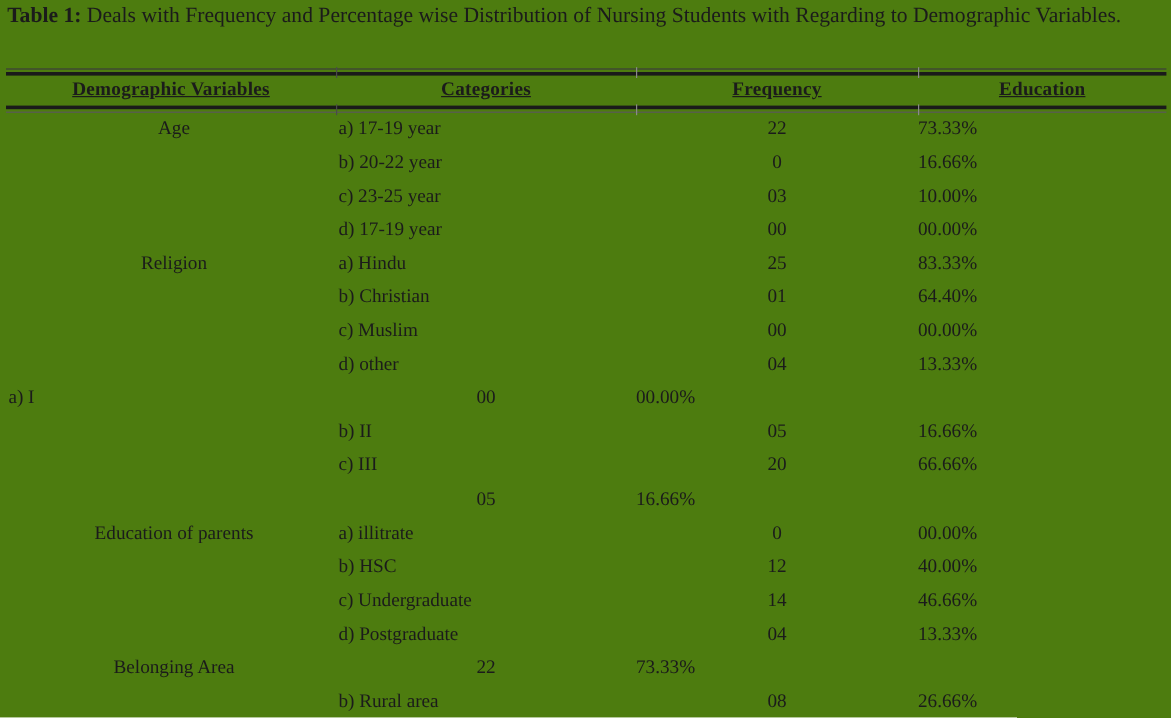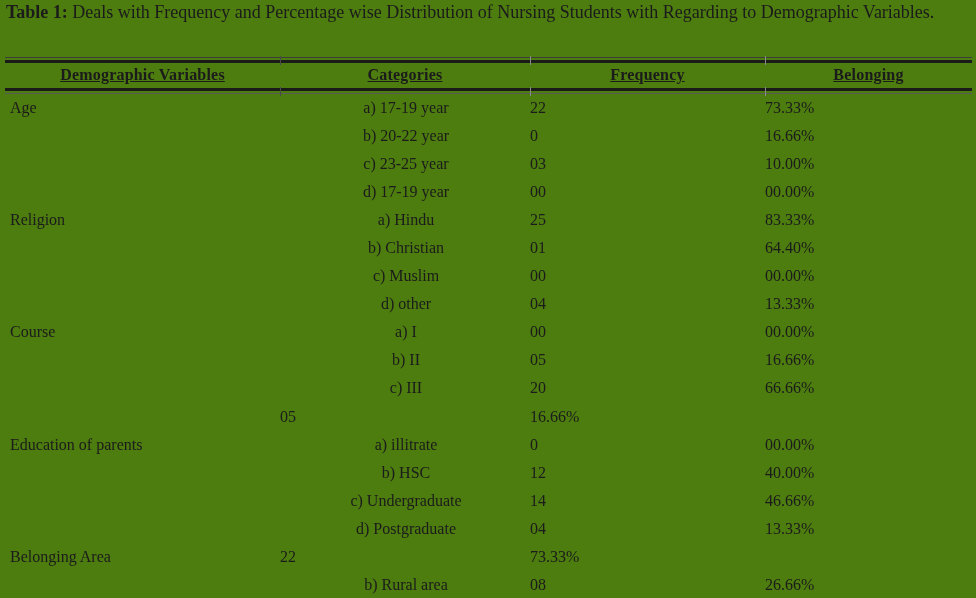--- a/index.html
+++ b/index.html
@@ -77,44 +77,44 @@
     width: 967px;
   }
   .trow {
     display: grid;
     grid-template-columns: 275px 250px 235px 207px;
     height: 28.05px;
     align-items: center;
     font-size: 16px;
   }
   .cell { white-space: nowrap; overflow: visible; }
-  .cell-variable { text-align: left; padding-left: 5px; }
-  .cell-category { text-align: center; padding-left: 2px; }
-  .cell-frequency { text-align: left; }
+  .cell-variable { text-align: center; padding-left: 5px; }
+  .cell-category { text-align: left; padding-left: 2px; }
+  .cell-frequency { text-align: center; }
   .cell-percentage { text-align: left; }
 </style>
 </head>
 <body>
 
 <div class="page">
 
   <div class="title"><span class="b">Table 1:</span> <span>Deals with Frequency and Percentage wise Distribution of Nursing Students with Regarding to Demographic Variables.</span></div>
 
   <div class="rule rule-top-thin"></div>
   <div class="rule rule-top-thick"></div>
 
   <div class="tick t-row x1"></div>
   <div class="tick t-row x2"></div>
   <div class="tick t-row x3"></div>
 
   <div class="header-row">
     <div class="header-cell">Demographic Variables</div>
     <div class="header-cell">Categories</div>
     <div class="header-cell">Frequency</div>
-    <div class="header-cell">Belonging</div>
+    <div class="header-cell">Education</div>
   </div>
 
   <div class="rule rule-mid-thick"></div>
   <div class="rule rule-mid-thin"></div>
 
   <div class="tick b-row x1"></div>
   <div class="tick b-row x2"></div>
   <div class="tick b-row x3"></div>
 
   <div class="table-body">
@@ -160,21 +160,20 @@
         <div class="cell cell-frequency">00</div>
         <div class="cell cell-percentage">00.00%</div>
       </div>
       <div class="trow">
         <div class="cell cell-variable"></div>
         <div class="cell cell-category">d) other</div>
         <div class="cell cell-frequency">04</div>
         <div class="cell cell-percentage">13.33%</div>
       </div>
       <div class="trow">
-        <div class="cell cell-variable">Course</div>
         <div class="cell cell-category">a) I</div>
         <div class="cell cell-frequency">00</div>
         <div class="cell cell-percentage">00.00%</div>
       </div>
       <div class="trow">
         <div class="cell cell-variable"></div>
         <div class="cell cell-category">b) II</div>
         <div class="cell cell-frequency">05</div>
         <div class="cell cell-percentage">16.66%</div>
       </div>

